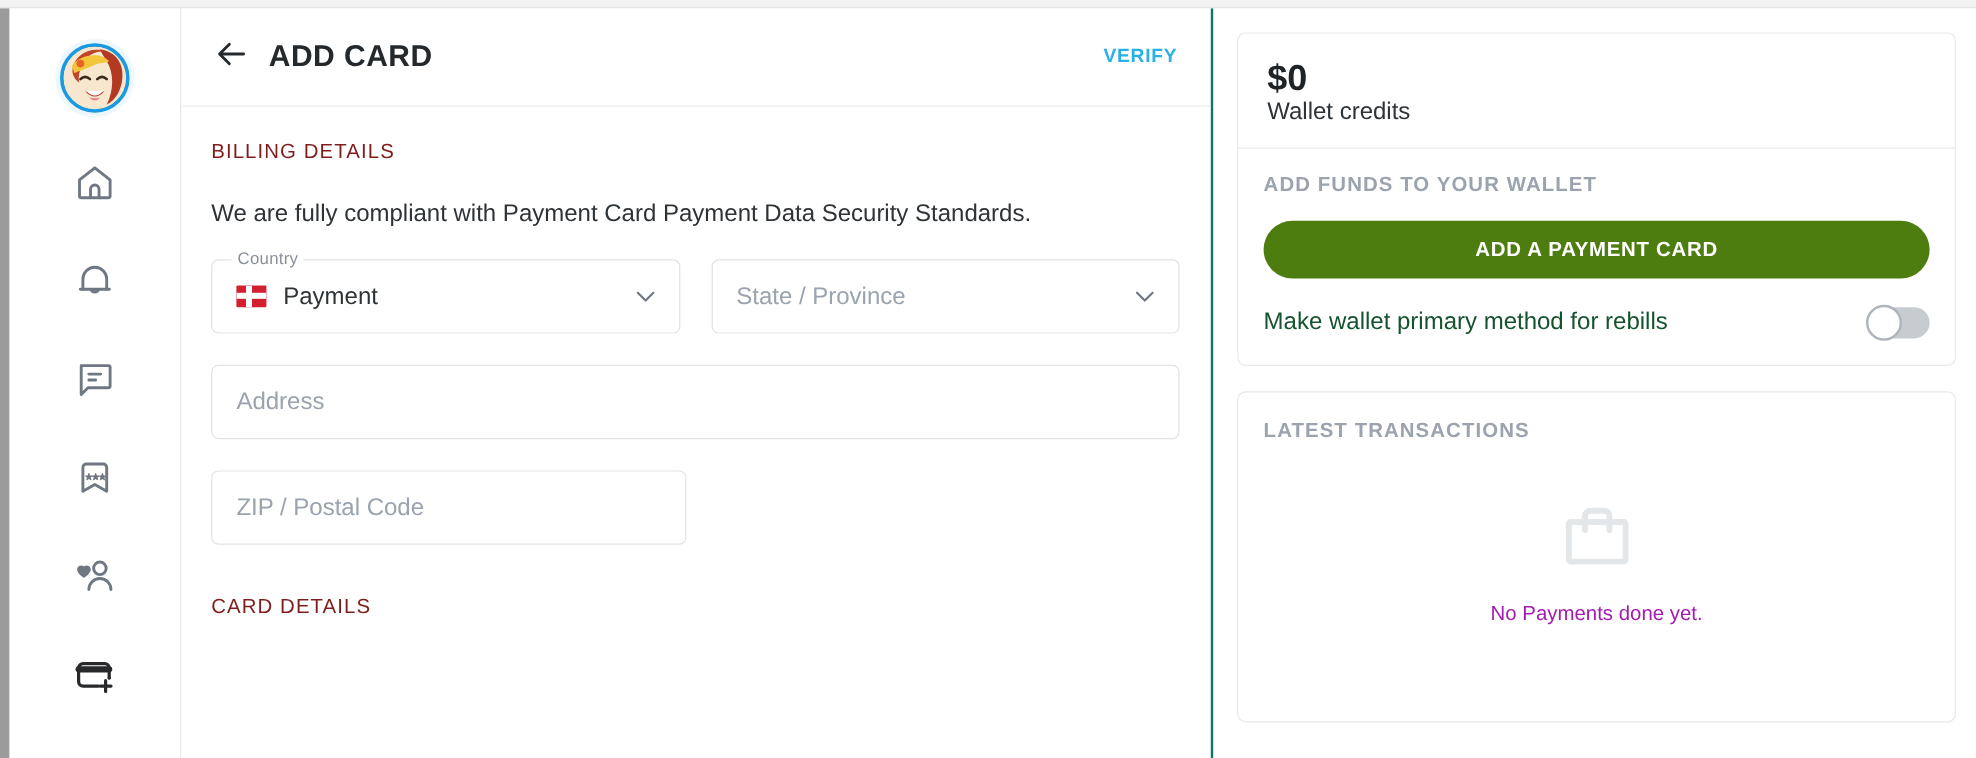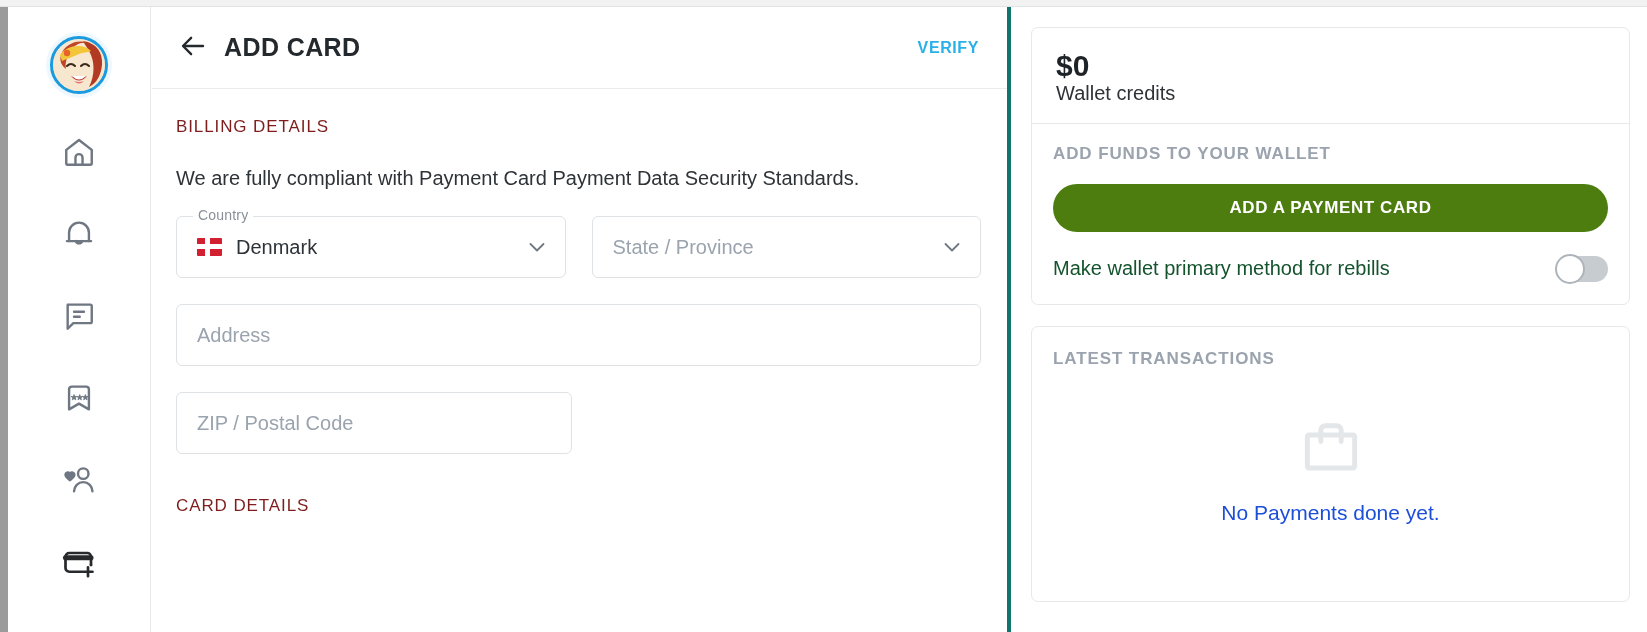--- a/index.html
+++ b/index.html
@@ -64,21 +64,21 @@
     cursor: pointer;
   }
   .rail-icon:first-of-type { margin-top: 28px; }
   .rail-icon svg { display: block; }
 
   
   .main-panel {
     position: absolute; top: 7px; left: 152px;
     width: 859px; height: 625px;
     background: #ffffff;
-    border-right: 4px solid #0f766e;
+    border-right: 2px solid #0f766e;
     overflow: hidden;
   }
   .main-header {
     height: 82px;
     display: flex; align-items: center;
     padding: 0 28px 0 24px;
     border-bottom: 1px solid #ececec;
   }
   .back-arrow {
     width: 34px; height: 34px;
@@ -262,22 +262,22 @@
     color: #9aa3ae;
   }
   .empty-state {
     margin-top: 44px;
     display: flex;
     flex-direction: column;
     align-items: center;
   }
   .empty-text {
     margin-top: 18px;
-    font-size: 21px;
-    color: #1d4ed8;
+    font-size: 17px;
+    color: #a21caf;
   }
 </style>
 </head>
 <body>
 
 <div class="viewport">
 
   <div class="top-strip"></div>
   <div class="left-gutter"></div>
 
@@ -383,21 +383,21 @@
 
       <div class="section-label">BILLING DETAILS</div>
 
       <p class="compliance-text">We are fully compliant with Payment Card Payment Data Security Standards.</p>
 
       <div class="row">
 
         <div class="field half">
           <span class="field-label">Country</span>
           <span class="flag"></span>
-          <span class="value">Denmark</span>
+          <span class="value">Payment</span>
           <span class="chev">
             <svg width="24" height="24" viewBox="0 0 24 24" fill="none" stroke="#6f7782" stroke-width="1.8" stroke-linecap="round" stroke-linejoin="round">
               <path d="M5.5 9 L12 15.5 L18.5 9"></path>
             </svg>
           </span>
         </div>
 
         <div class="field half">
           <span class="placeholder">State / Province</span>
           <span class="chev">

